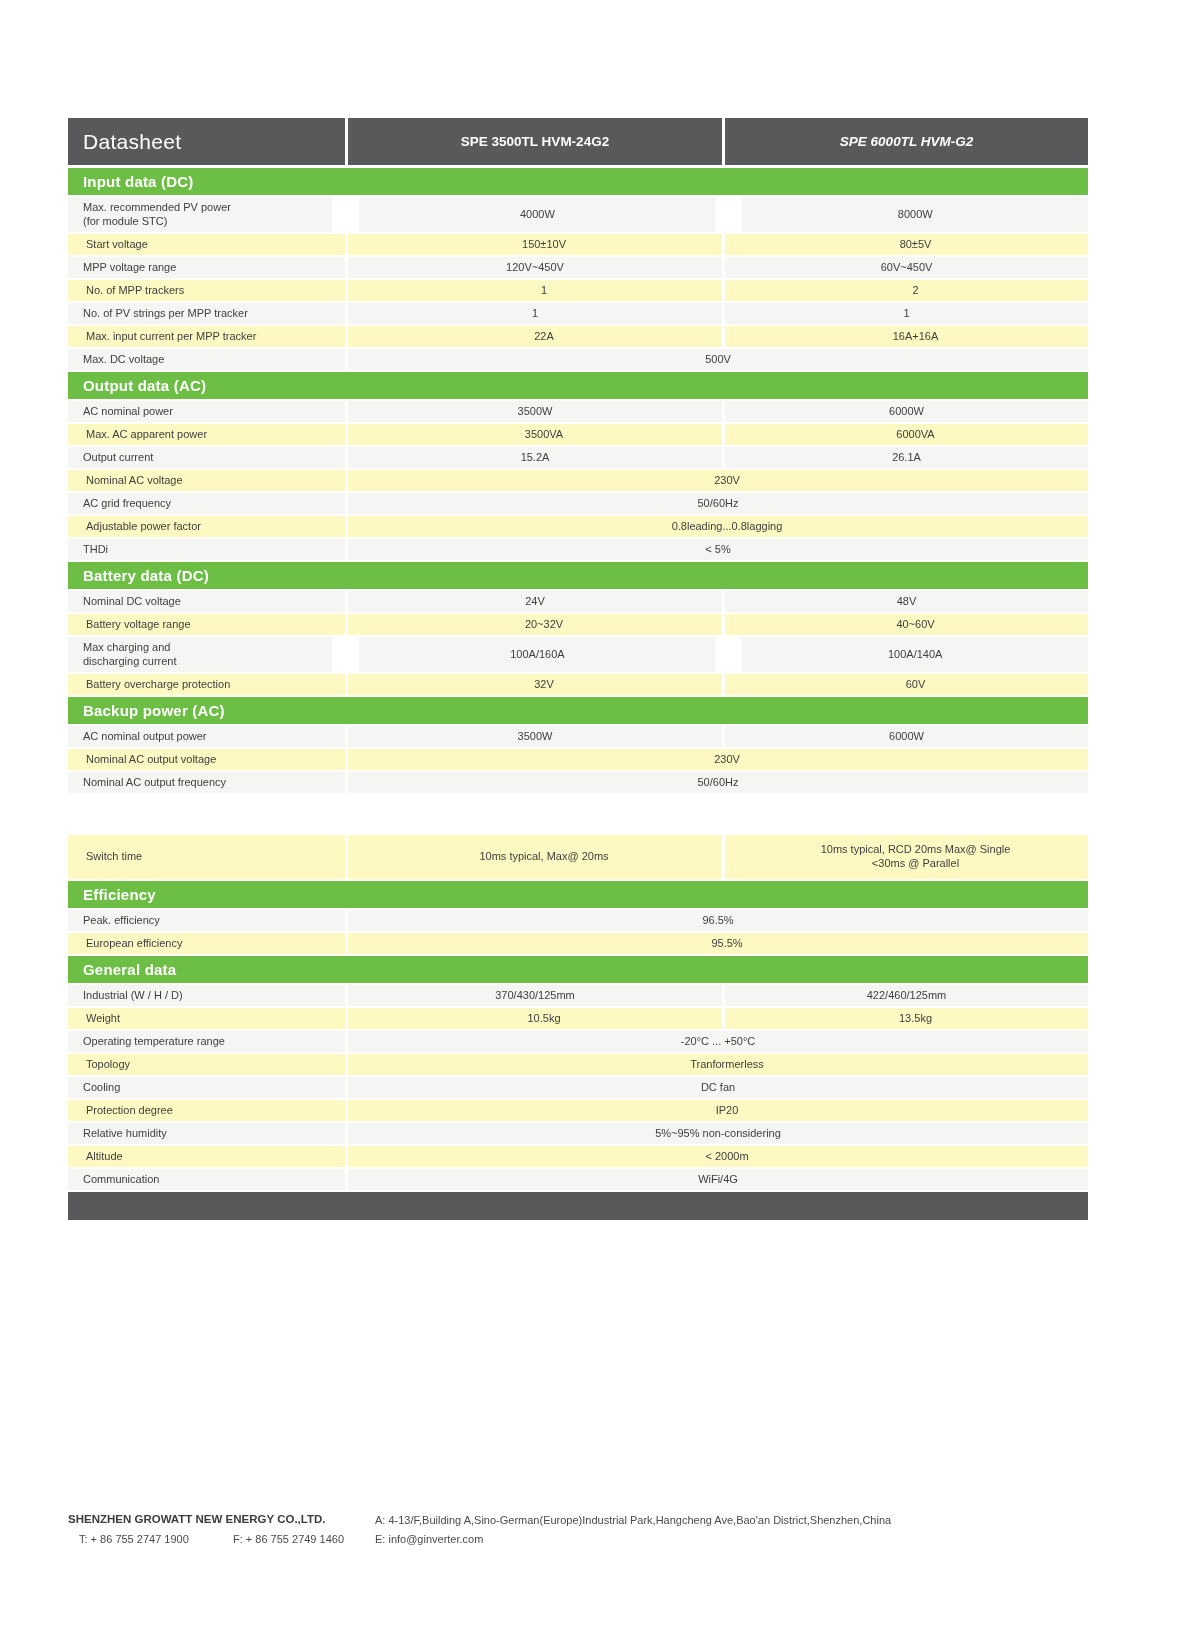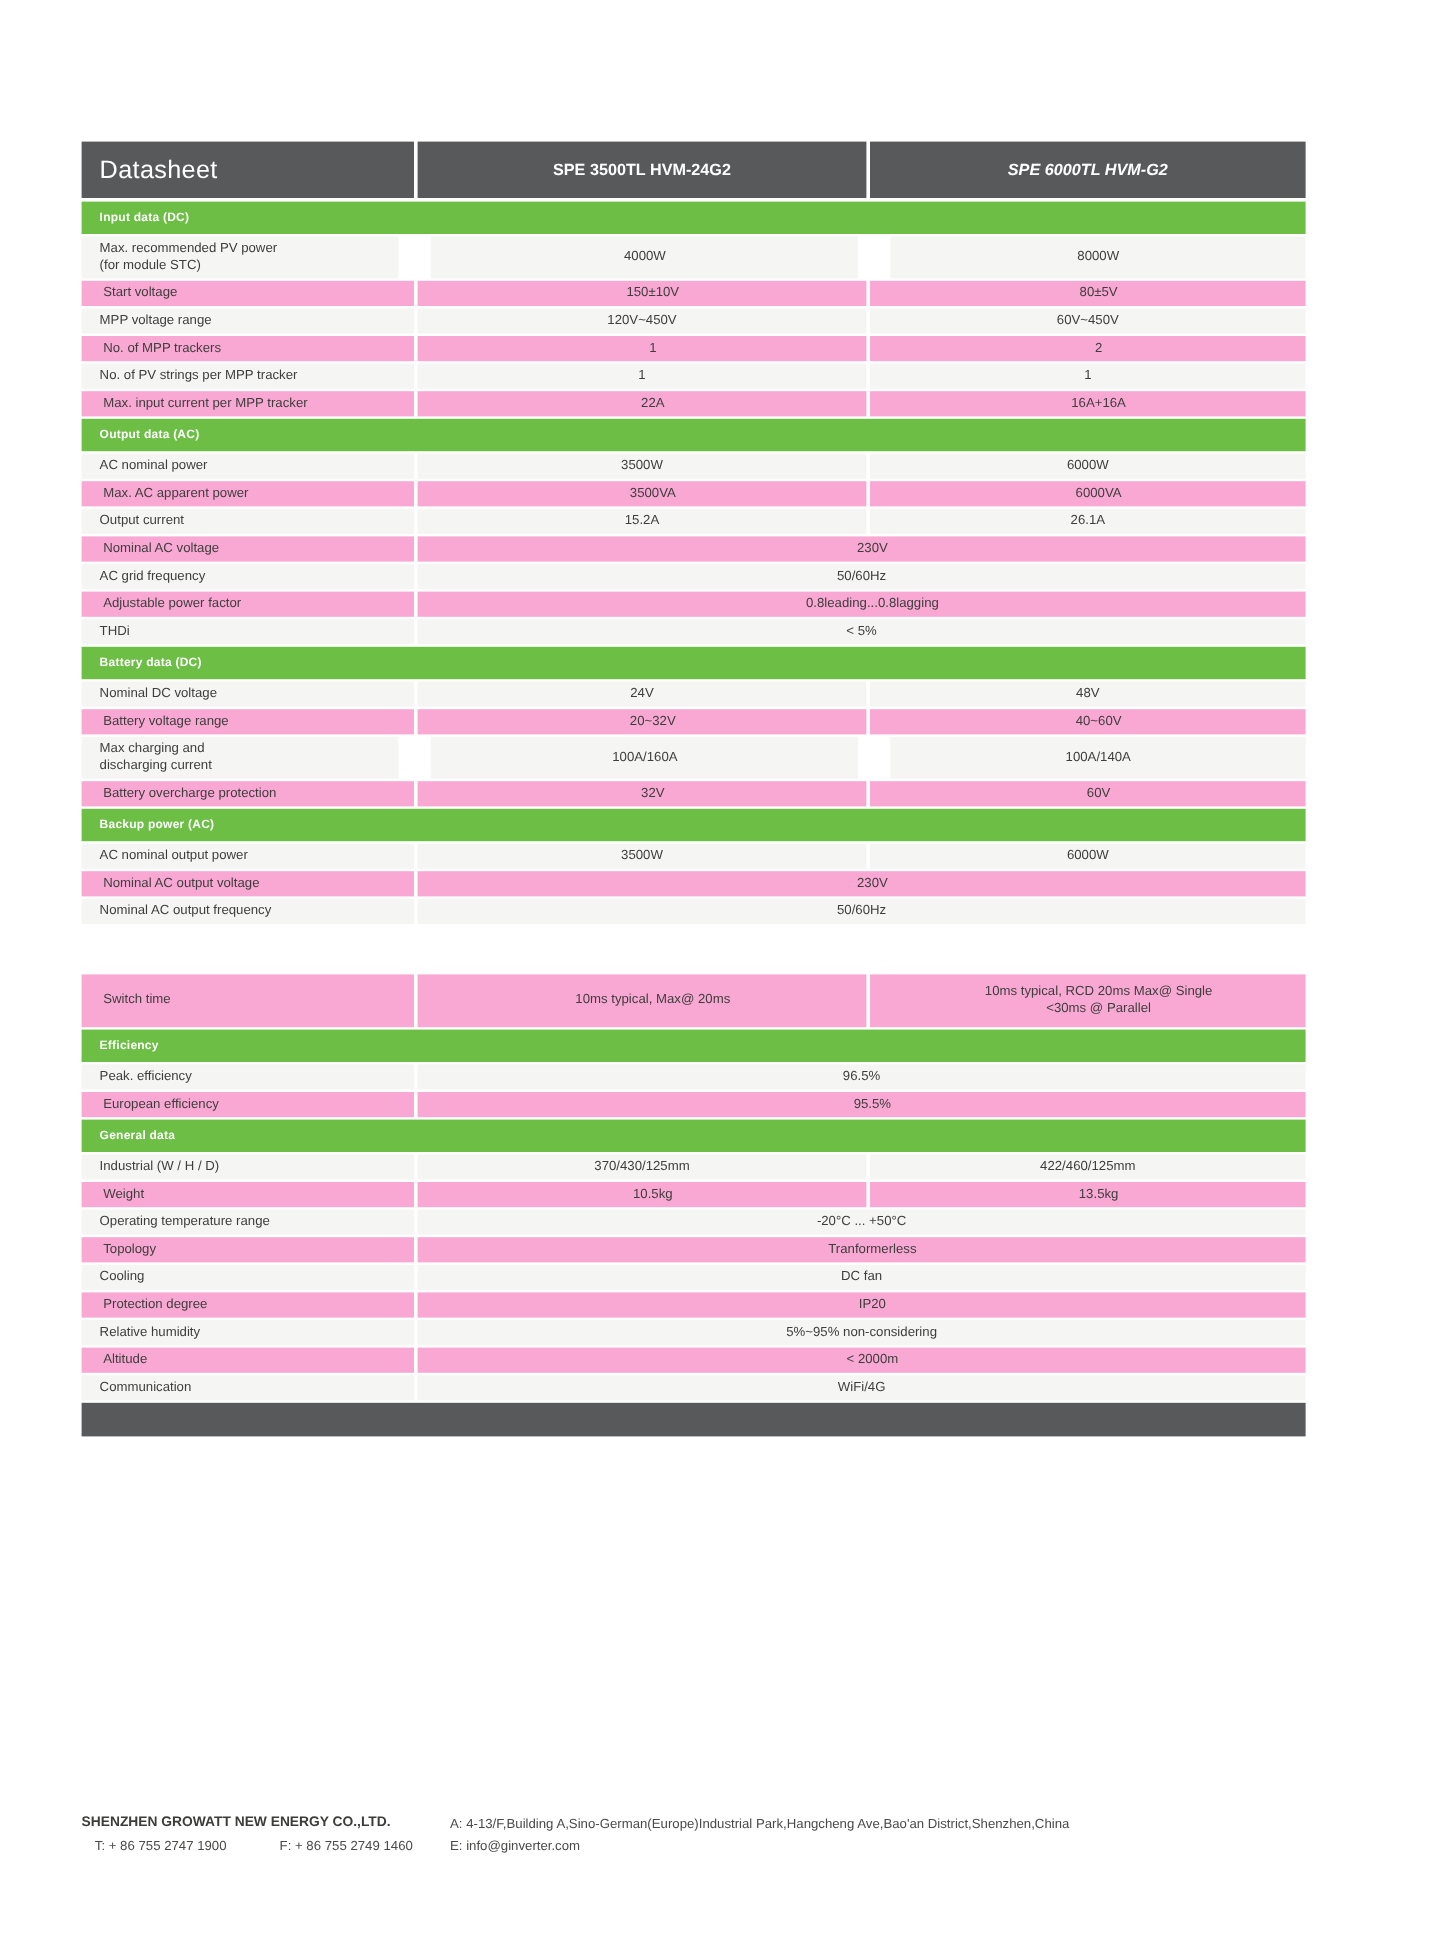--- a/index.html
+++ b/index.html
@@ -13,35 +13,35 @@
   .hdr { display:flex; height:47px; margin-bottom:3px; }
   .hdr .cell { background:#58595b; color:#fff; display:flex; align-items:center; }
   .hdr .title { width:277px; margin-right:3px; padding-left:15px;
     font-size:21px; font-weight:500; letter-spacing:.3px; }
   .hdr .model-a { width:374px; margin-right:3px; justify-content:center;
     font-size:13.5px; font-weight:bold; }
   .hdr .model-b { width:363px; justify-content:center; font-size:13.5px; font-weight:bold;font-style:italic; }
 
   
   .section-bar { height:27px; margin-bottom:2px; background:#6cbe45; color:#fff;
-    font-size:10px; font-weight:bold; display:flex; align-items:center;
+    font-size:15px; font-weight:bold; display:flex; align-items:center;
     padding-left:15px; letter-spacing:.2px; }
 
   
   .row { display:flex; min-height:21px; margin-bottom:2px; }
   .row.tall { min-height:35px;gap:24px; }
   .row.xtall { min-height:44px;margin-top:42px; }
   .row .cell { display:flex; align-items:center; font-size:11px;
     white-space:pre-line; line-height:1.25; }
   .row .label { width:277px; margin-right:3px; padding-left:15px; }
   .row .val-a { width:374px; margin-right:3px; justify-content:center; text-align:center; }
   .row .val-b { width:363px; justify-content:center; text-align:center; }
   .row .val-span { width:740px; justify-content:center; text-align:center; }
   .row.shade0 .cell { background:#f5f5f3; }
-  .row.shade1 .cell { background:#f9a8d4;padding-left:18px; }
+  .row.shade1 .cell { background:#fef9c3;padding-left:18px; }
 
   .bottom-bar { height:28px; background:#58595b; margin-top:1px; }
 
   
   .footer-text { position:absolute; font-size:11px; color:#4a4a49; white-space:nowrap; }
   #company { left:68px; top:1513px; font-weight:bold; font-size:11.5px; color:#3c3c3b; }
   #address { left:375px; top:1514px; }
   #tel { left:79px; top:1533px; }
   #fax { left:233px; top:1533px; }
   #email { left:375px; top:1533px; }
@@ -83,20 +83,24 @@
         <div class="row shade0">
           <div class="cell label">No. of PV strings per MPP tracker</div>
           <div class="cell val-a">1</div>
           <div class="cell val-b">1</div>
         </div>
         <div class="row shade1">
           <div class="cell label">Max. input current per MPP tracker</div>
           <div class="cell val-a">22A</div>
           <div class="cell val-b">16A+16A</div>
         </div>
+        <div class="row shade0">
+          <div class="cell label">Max. DC voltage</div>
+          <div class="cell val-span">500V</div>
+        </div>
         <div class="section-bar">Output data (AC)</div>
         <div class="row shade0">
           <div class="cell label">AC nominal power</div>
           <div class="cell val-a">3500W</div>
           <div class="cell val-b">6000W</div>
         </div>
         <div class="row shade1">
           <div class="cell label">Max. AC apparent power</div>
           <div class="cell val-a">3500VA</div>
           <div class="cell val-b">6000VA</div>

